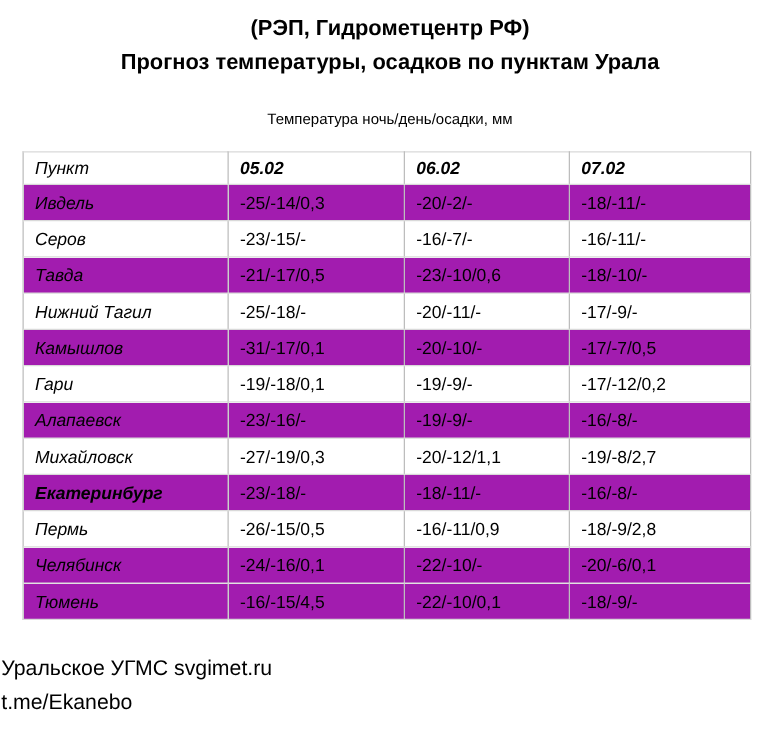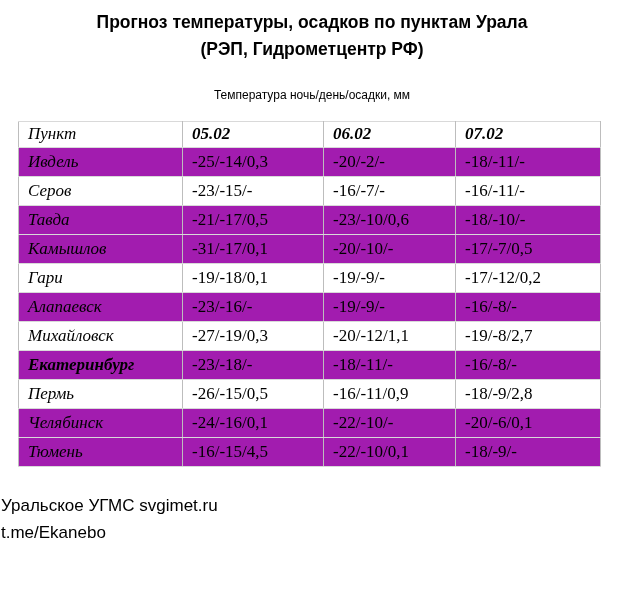--- a/index.html
+++ b/index.html
@@ -24,44 +24,43 @@
     table-layout: fixed;
     width: 582px;
     margin: 15px 0 0 18px;
     border: 1px solid #c6c6c6;
   }
   .forecast th, .forecast td {
     border-left: 1px solid #bdbdbd;
     border-right: 1px solid #bdbdbd;
     border-top: 1px solid #d9d9d9;
     border-bottom: 1px solid #d9d9d9;
-    font-size: 17px;
+    font-size: 14px;
     padding: 2px 9px 3px 9px;
     height: 29px;
     white-space: nowrap;
     overflow: hidden;
     text-align: left;
     vertical-align: middle;
-    font-family: Liberation Serif, serif;
   }
   .forecast th { height: 26px; }
   th.city-header { font-style: italic; font-weight: normal; }
   th.date-header { font-style: italic; font-weight: bold; text-align: left; }
   td.city { font-style: italic; }
   tr.striped td { background: #a21caf; }
   tr.bold-row td.city { font-weight: bold; }
   .footer { margin: 25px 0 0 1px; }
   .footer-line { font-size: 17px; line-height: 27px; }
 </style>
 </head>
 <body>
 
 <div class="title-block">
+  <div class="title-line">(РЭП, Гидрометцентр РФ)</div>
   <div class="title-line">Прогноз температуры, осадков по пунктам Урала</div>
-  <div class="title-line">(РЭП, Гидрометцентр РФ)</div>
 </div>
 
 <div class="subtitle">Температура ночь/день/осадки, мм</div>
 
 <table class="forecast">
   <colgroup>
     <col style="width:164px">
     <col style="width:141px">
     <col style="width:132px">
     <col style="width:145px">
@@ -85,20 +84,26 @@
         <td class="city">Серов</td>
         <td class="val">-23/-15/-</td>
         <td class="val">-16/-7/-</td>
         <td class="val">-16/-11/-</td>
       </tr>
       <tr class="striped">
         <td class="city">Тавда</td>
         <td class="val">-21/-17/0,5</td>
         <td class="val">-23/-10/0,6</td>
         <td class="val">-18/-10/-</td>
+      </tr>
+      <tr>
+        <td class="city">Нижний Тагил</td>
+        <td class="val">-25/-18/-</td>
+        <td class="val">-20/-11/-</td>
+        <td class="val">-17/-9/-</td>
       </tr>
       <tr class="striped">
         <td class="city">Камышлов</td>
         <td class="val">-31/-17/0,1</td>
         <td class="val">-20/-10/-</td>
         <td class="val">-17/-7/0,5</td>
       </tr>
       <tr>
         <td class="city">Гари</td>
         <td class="val">-19/-18/0,1</td>

